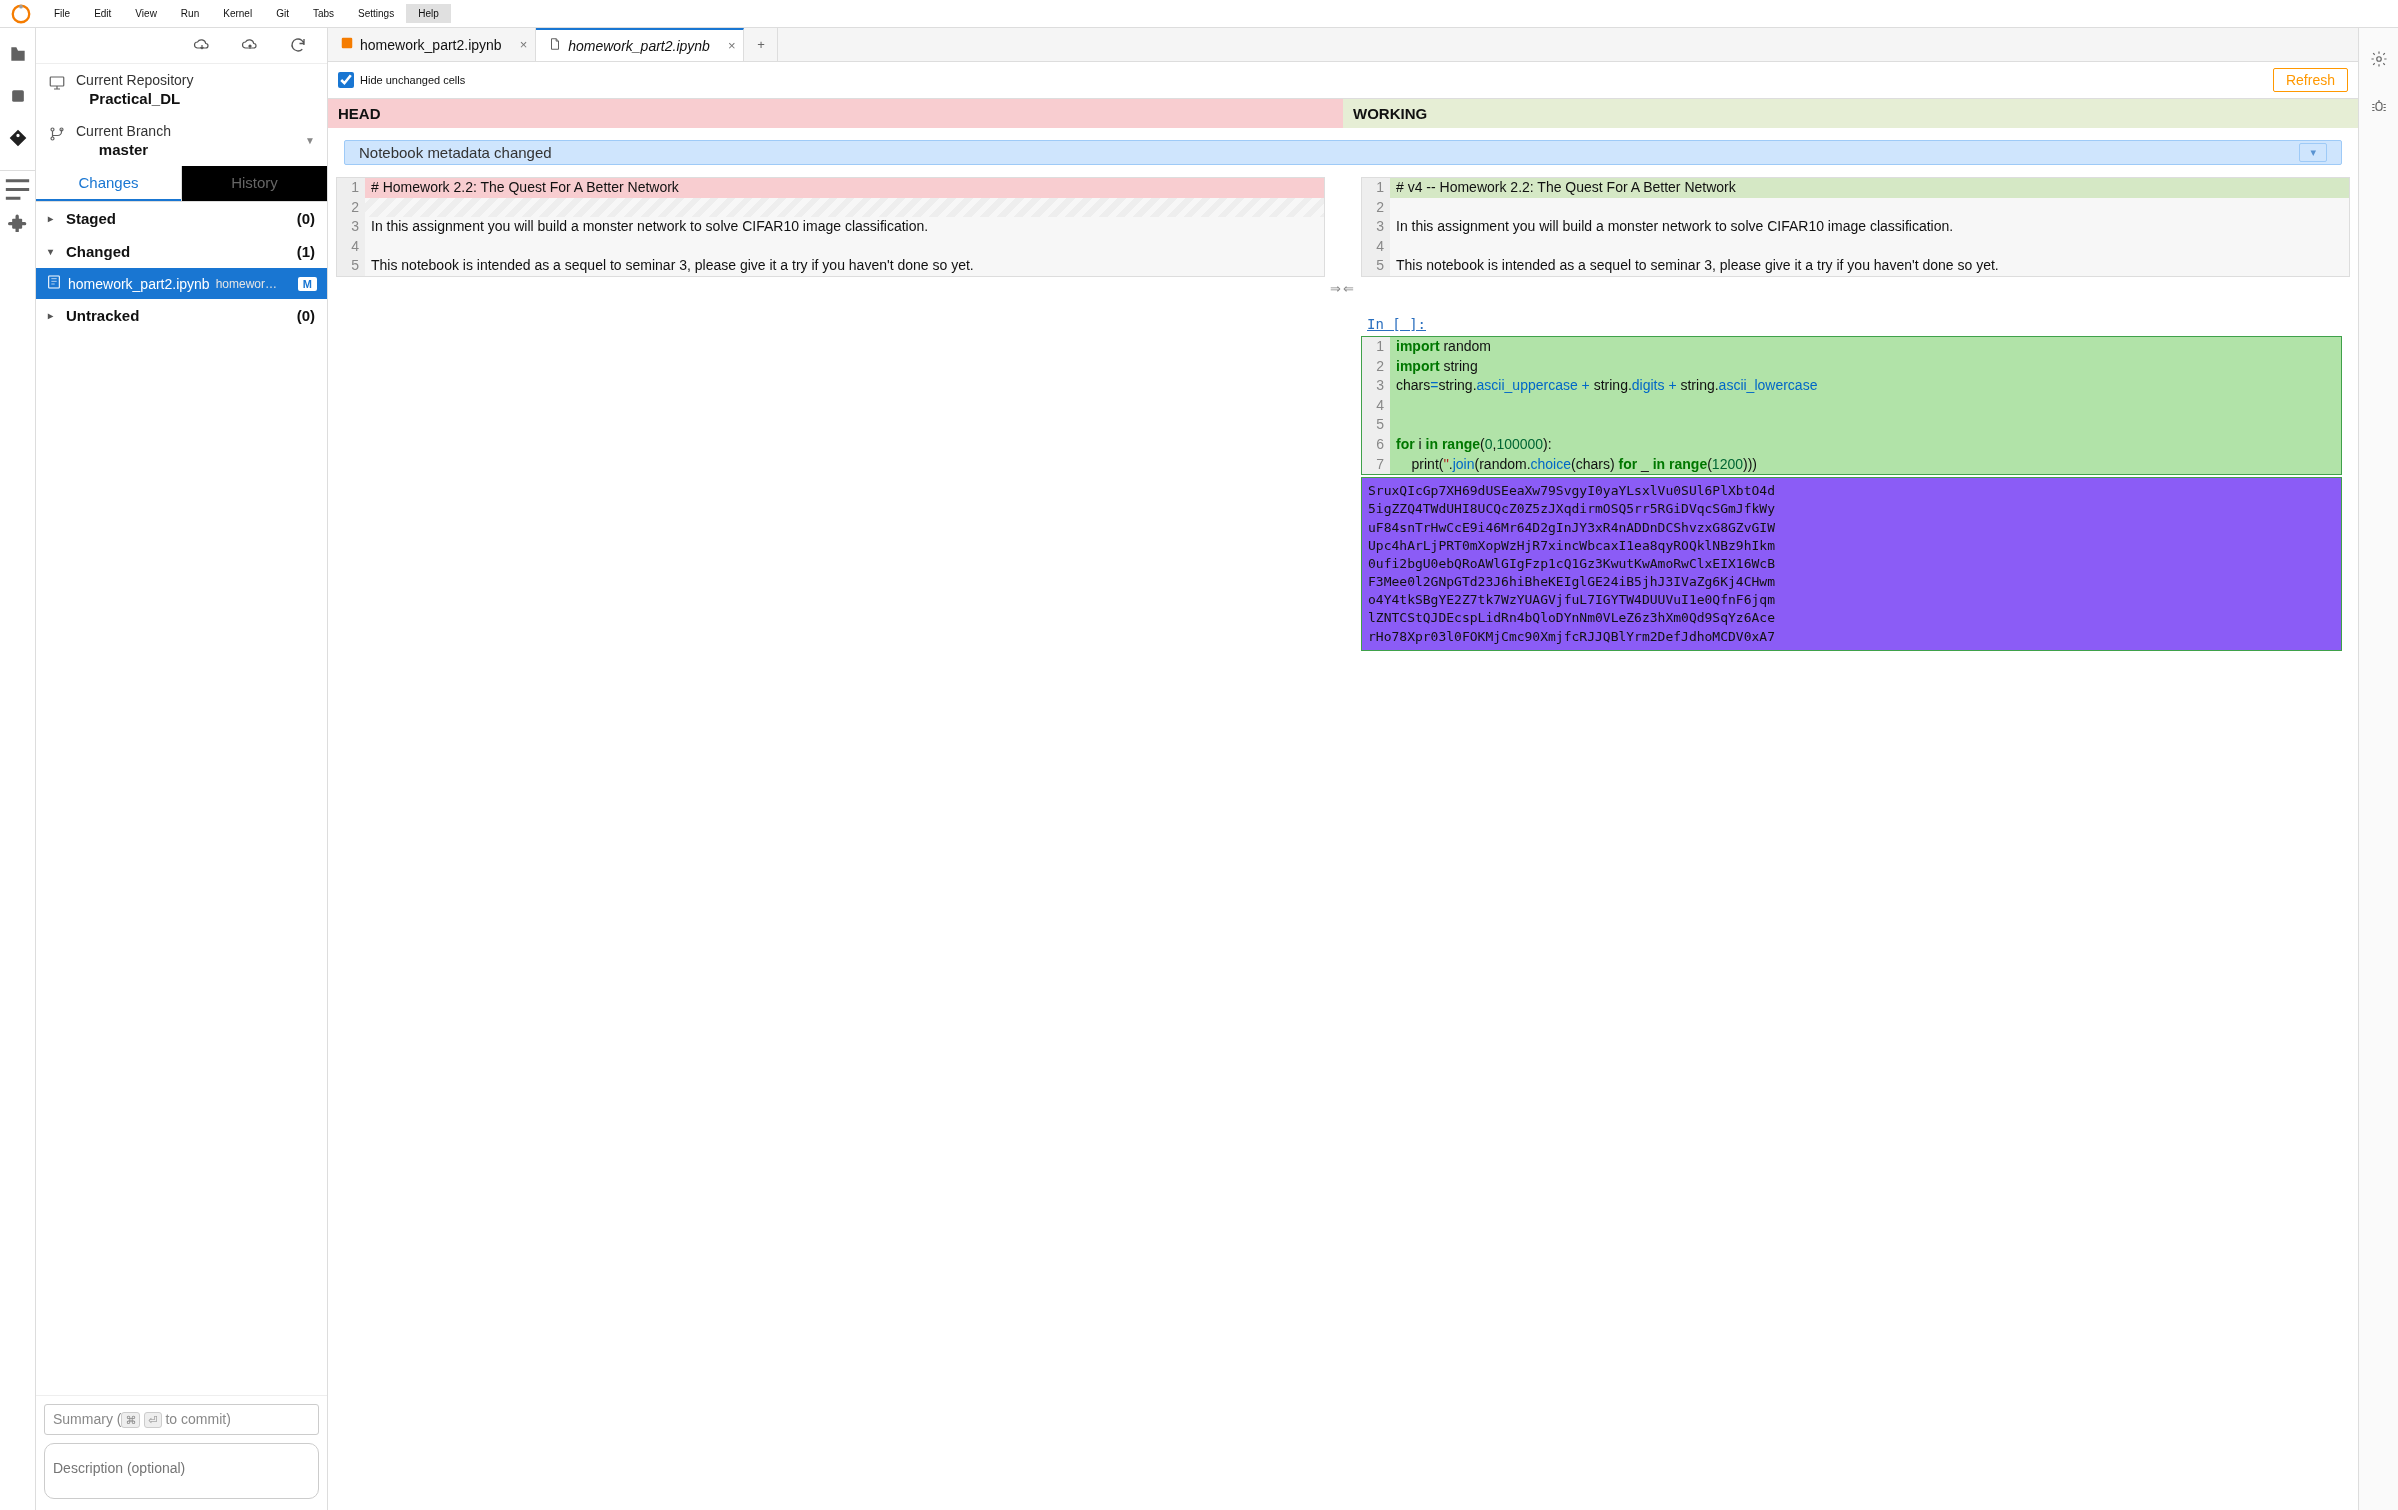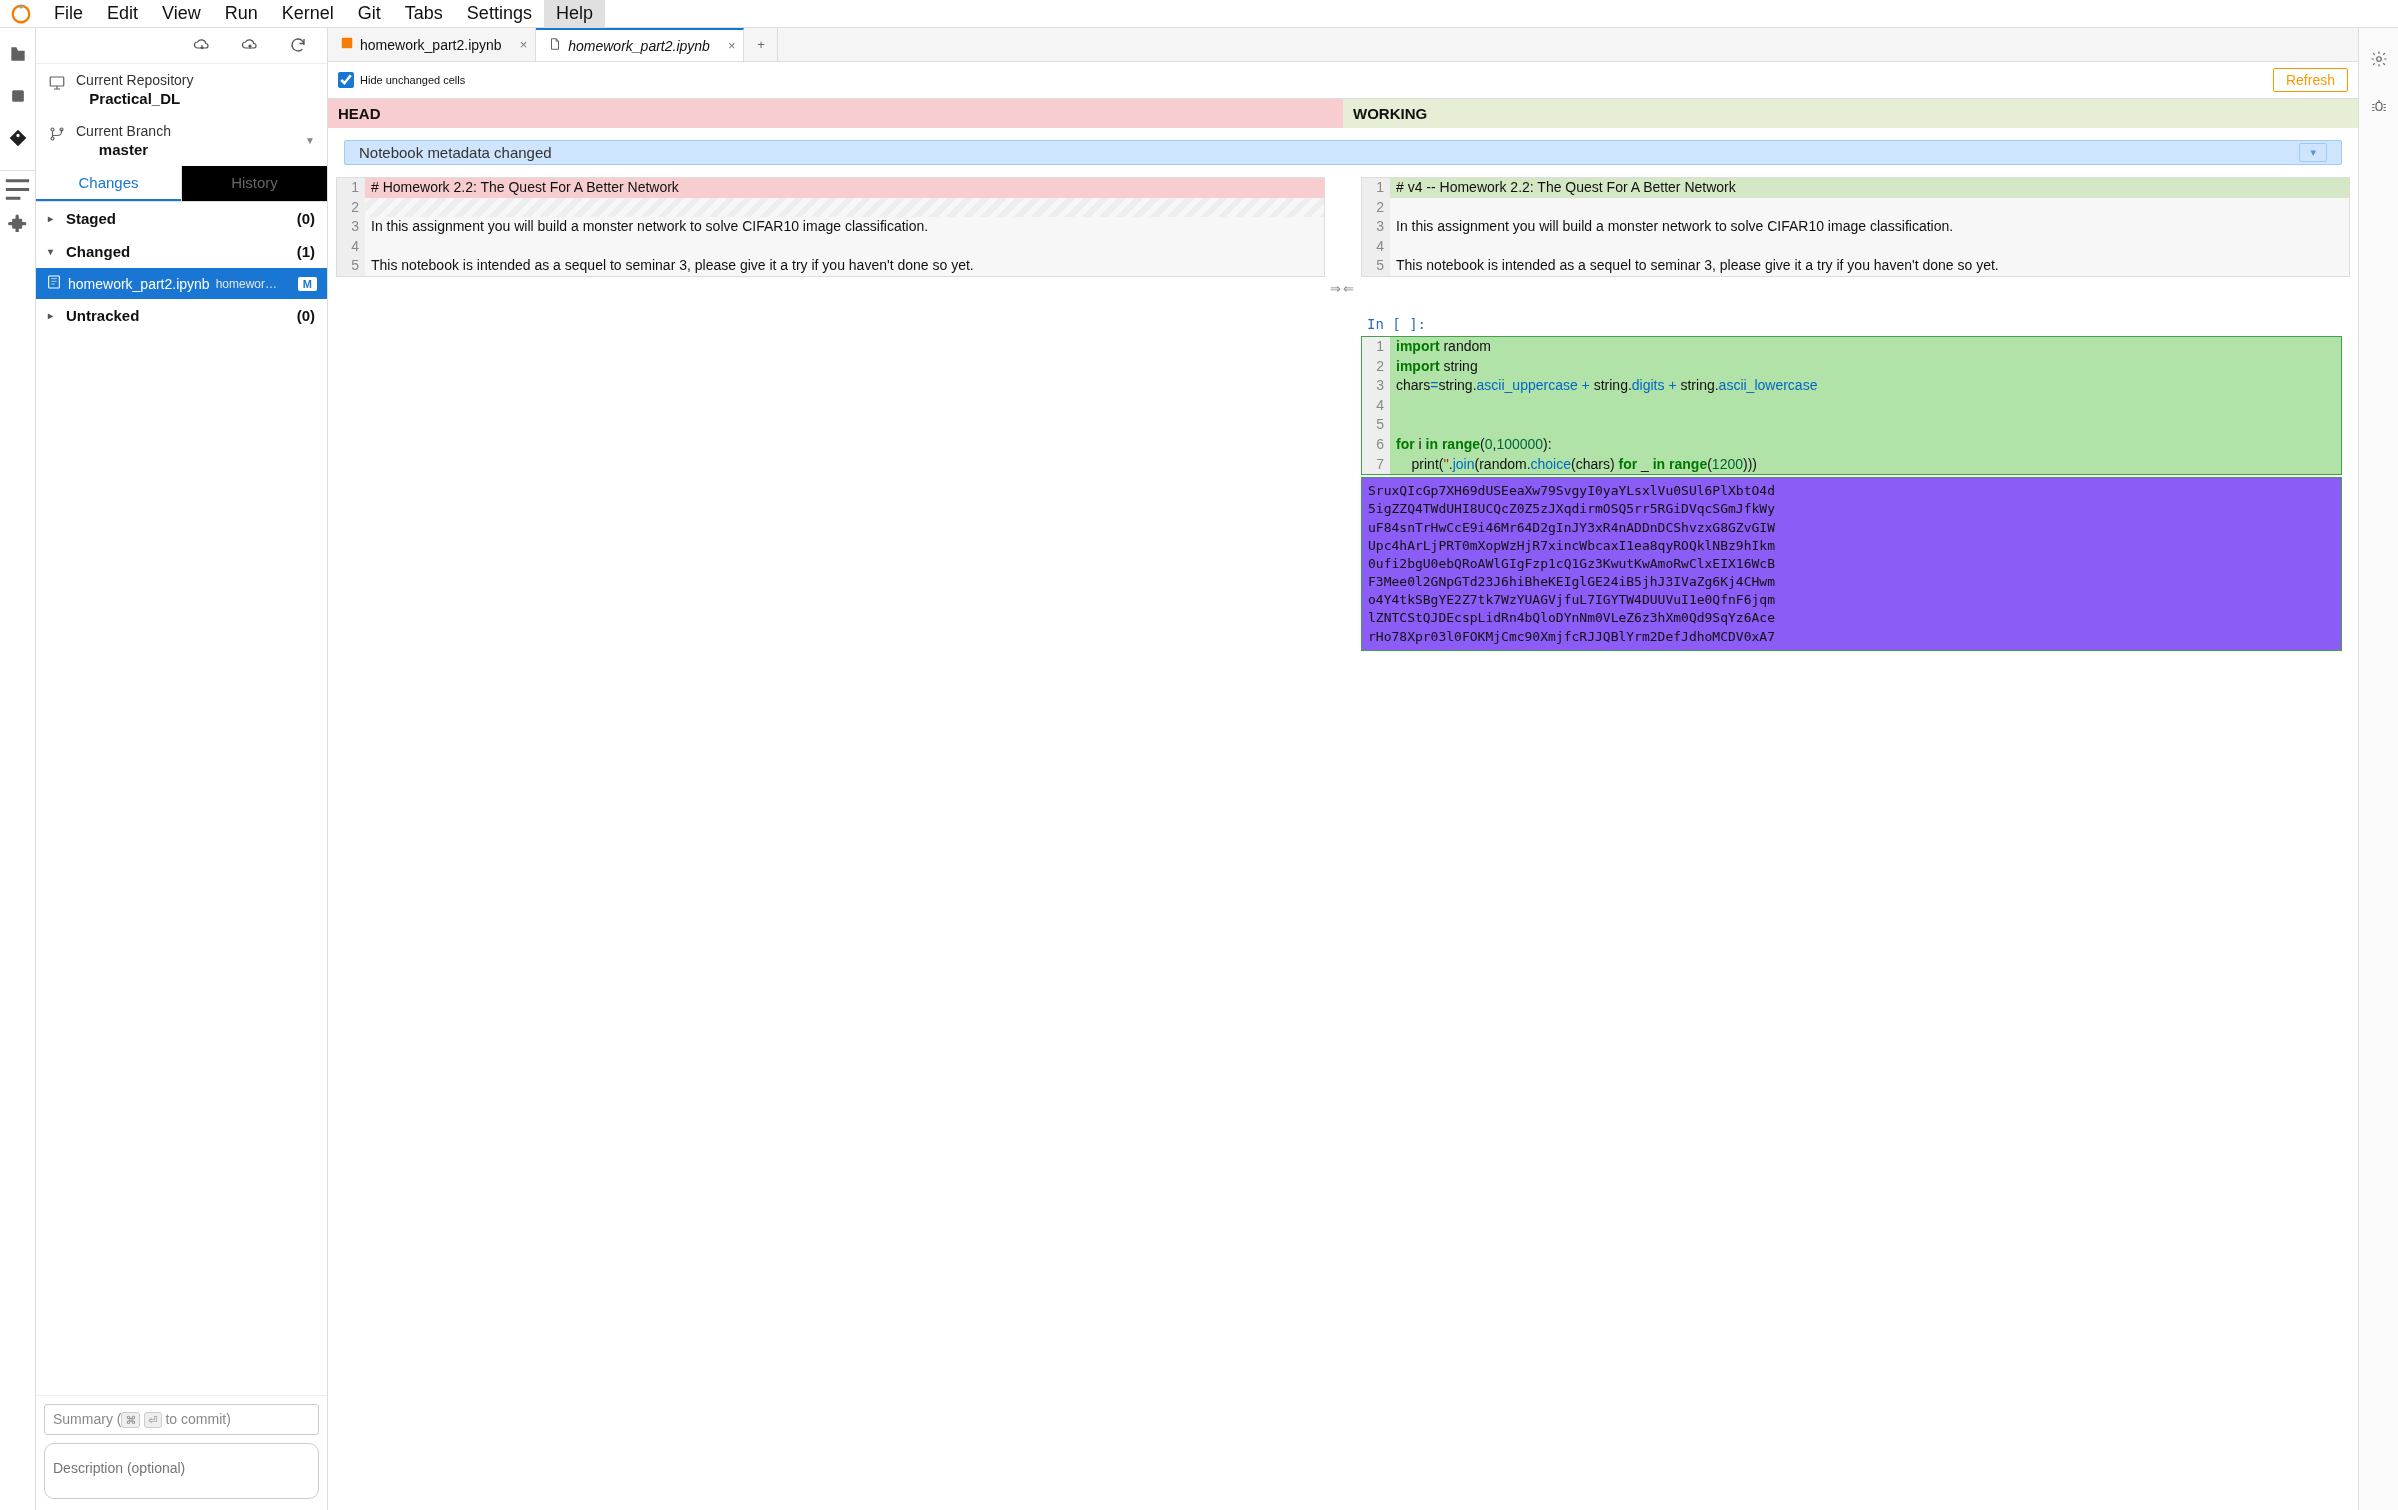--- a/index.html
+++ b/index.html
@@ -3,21 +3,21 @@
   <meta charset="utf-8">
   <style>
     * { box-sizing: border-box; margin: 0; padding: 0; font-family: -apple-system, BlinkMacSystemFont, "Segoe UI", Helvetica, Arial, sans-serif; }
     body { font-size: 13px; color: #111; background: #fff; overflow: hidden; }
     
     .app { display: flex; flex-direction: column; height: 100vh; width: 100vw; }
     
     
     .menubar { display: flex; align-items: center; height: 28px; border-bottom: 1px solid #ddd; padding: 0 4px; }
     .logo { width: 22px; height: 22px; margin: 0 10px 0 6px; }
-    .menu-item { padding: 4px 12px; cursor: default; font-size: 18px; }
+    .menu-item { padding: 4px 12px; cursor: default; font-size: 10px; }
     .menu-item.active { background: #e0e0e0; }
     
     .body { display: flex; flex: 1; overflow: hidden; }
     
     
     .left-rail { width: 36px; background: #fff; border-right: 1px solid #ddd; display: flex; flex-direction: column; align-items: center; padding-top: 16px; gap: 22px; }
     .rail-icon { width: 20px; height: 20px; color: #616161; display:flex; align-items:center; justify-content:center; }
     .rail-icon.dark svg { color: #212121; }
     
     
@@ -81,21 +81,21 @@
     .col + .col { margin-left:36px;}
     .code-line { display:flex; }
     .gutter { width:28px; text-align:right; color:#888; padding-right:6px; background:#eee; user-select:none;}
     .code { flex:1; padding:0 6px; white-space:pre-wrap; word-break:break-word;}
     .line-del { background:#f8cdd0; }
     .line-add { background:#d5e8c5; }
     .line-hatch { background: repeating-linear-gradient(135deg,#eee,#eee 6px,#f7f7f7 6px,#f7f7f7 12px); }
     .merge-arrows { text-align:center; color:#888; font-size:13px; padding:4px 0; letter-spacing:2px;}
     
     .right-only { margin: 16px 8px 0 auto; width: calc(50% - 26px); }
-    .prompt { font-family:Menlo,Consolas,monospace; color:#2a6fbf; font-size:14px; padding-left:6px; margin-bottom:4px;}
+    .prompt { font-family:Menlo,Consolas,monospace; color:#2a6fbf; font-size:14px; padding-left:6px; margin-bottom:4px;text-decoration:underline;}
     .cell-add { border:1px solid #3fa14a; background:#b1e3a8;}
     .syntax .kw { color:#007700; font-weight:bold;}
     .syntax .kw2 { color:#0067c7; }
     .syntax .num { color:#006633; }
     .syntax .str { color:#b31d1d; }
     .output-block { border:1px solid #3fa14a; background:#8b5cf6; font-family:Menlo,Consolas,monospace; font-size:13px; padding:4px 6px; white-space:pre-wrap; word-break:break-all; line-height:1.4; margin-top:2px;}
     
     
     .right-rail { width: 40px; border-left:1px solid #ddd; background:#fafafa; display:flex; flex-direction:column; align-items:center; padding-top:22px; gap:26px;}
     .right-rail svg { width:18px; height:18px; color:#666;}

